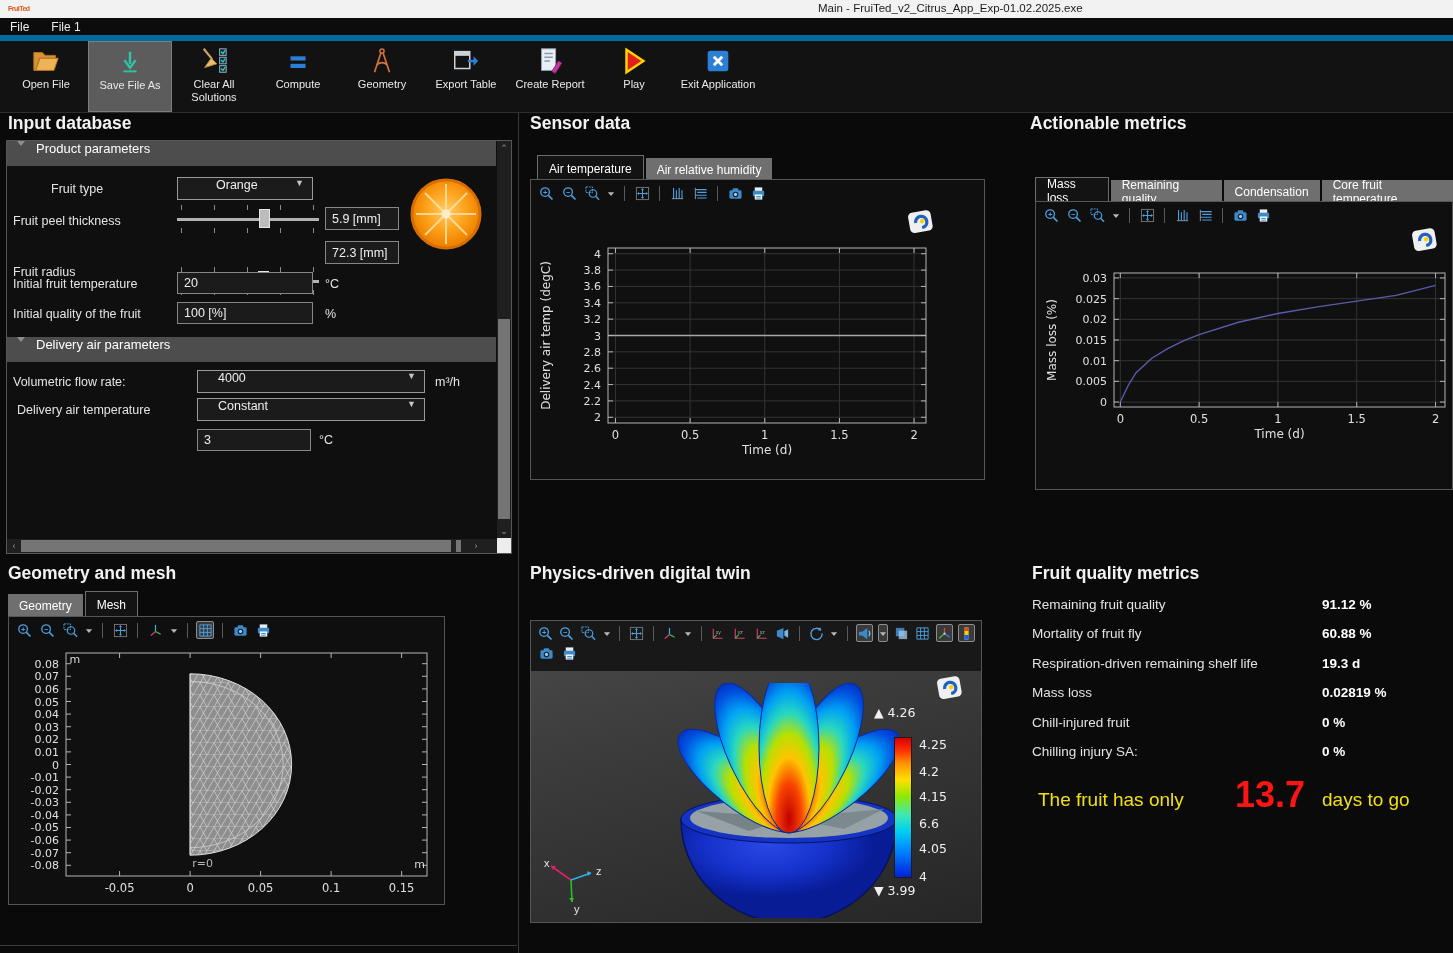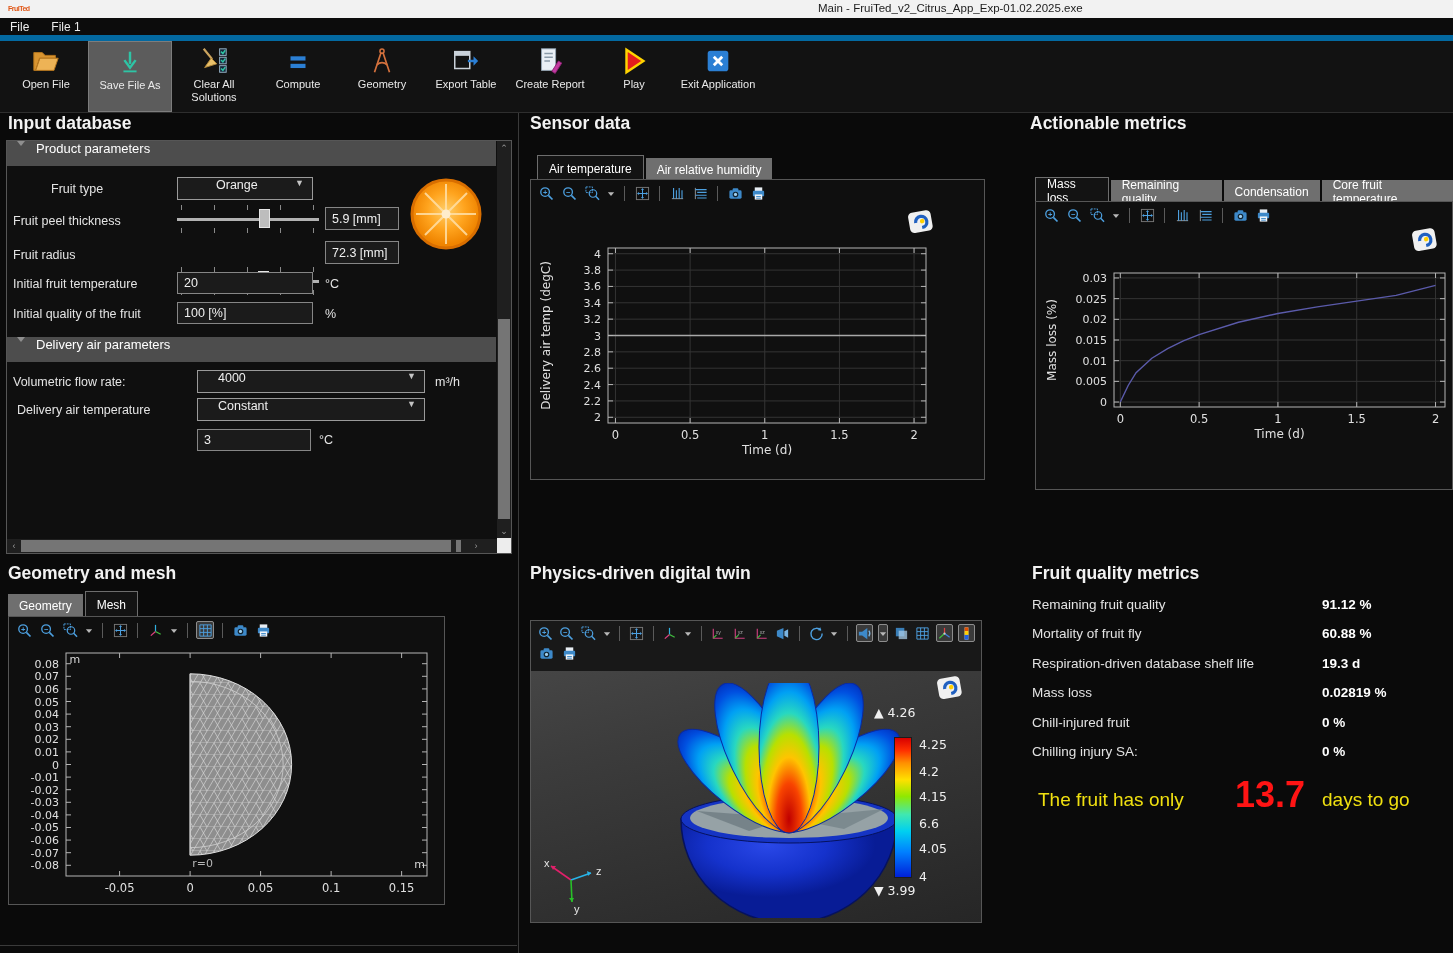--- a/index.html
+++ b/index.html
@@ -183,21 +183,21 @@
   <div class="abs slider" style="left:170px;top:64px;width:142px;height:28px;">
     <div class="ticksrow" style="top:0;"></div>
     <div class="track"></div>
     <div class="handle" style="left:58%;"></div>
     <div class="ticksrow" style="bottom:0;"></div>
   </div>
   <div class="abs inp" style="left:318px;top:66px;width:74px;height:23px;">
     <span>5.9 [mm]</span>
   </div>
 
-  <span class="abs lbl" style="left:6px;top:107px;">Fruit radius</span>
+  <span class="abs lbl" style="left:6px;top:124px;">Fruit radius</span>
   <div class="abs slider" style="left:170px;top:98px;width:142px;height:28px;">
     <div class="ticksrow" style="top:0;"></div>
     <div class="track"></div>
     <div class="handle" style="left:57%;"></div>
     <div class="ticksrow" style="bottom:0;"></div>
   </div>
   <div class="abs inp" style="left:318px;top:100px;width:74px;height:23px;">
     <span>72.3 [mm]</span>
   </div>
 
@@ -939,21 +939,21 @@
     <text x="55" y="22" font-size="11" fill="#e8e8e8">z</text>
     <text x="33" y="60" font-size="11" fill="#e8e8e8">y</text>
   </svg>
 </div>
 
 <div class="abs h1" style="left:1032px;top:563px;">Fruit quality metrics</div>
 <div class="abs mrow-l" style="left:1032px;top:597px;">Remaining fruit quality</div>
 <div class="abs mrow-v" style="left:1322px;top:597px;">91.12 %</div>
 <div class="abs mrow-l" style="left:1032px;top:626px;">Mortality of fruit fly</div>
 <div class="abs mrow-v" style="left:1322px;top:626px;">60.88 %</div>
-<div class="abs mrow-l" style="left:1032px;top:656px;">Respiration-driven database shelf life</div>
+<div class="abs mrow-l" style="left:1032px;top:656px;">Respiration-driven remaining shelf life</div>
 <div class="abs mrow-v" style="left:1322px;top:656px;">19.3 d</div>
 <div class="abs mrow-l" style="left:1032px;top:685px;">Mass loss</div>
 <div class="abs mrow-v" style="left:1322px;top:685px;">0.02819 %</div>
 <div class="abs mrow-l" style="left:1032px;top:715px;">Chill-injured fruit</div>
 <div class="abs mrow-v" style="left:1322px;top:715px;">0 %</div>
 <div class="abs mrow-l" style="left:1032px;top:744px;">Chilling injury SA:</div>
 <div class="abs mrow-v" style="left:1322px;top:744px;">0 %</div>
 
 <span class="abs" style="left:1038px;top:789px;font-size:19px;color:#f0e010;">The fruit has only</span>
 <span class="abs" style="left:1235px;top:774px;font-size:36px;font-weight:bold;color:#ff1414;">13.7</span>

